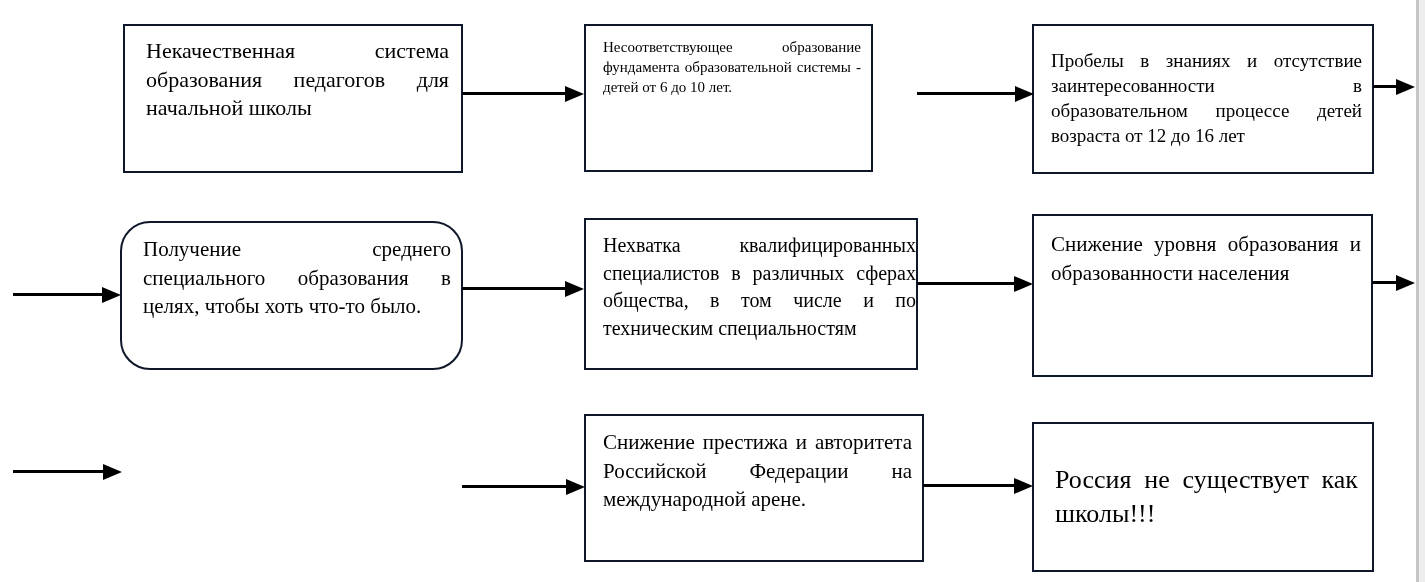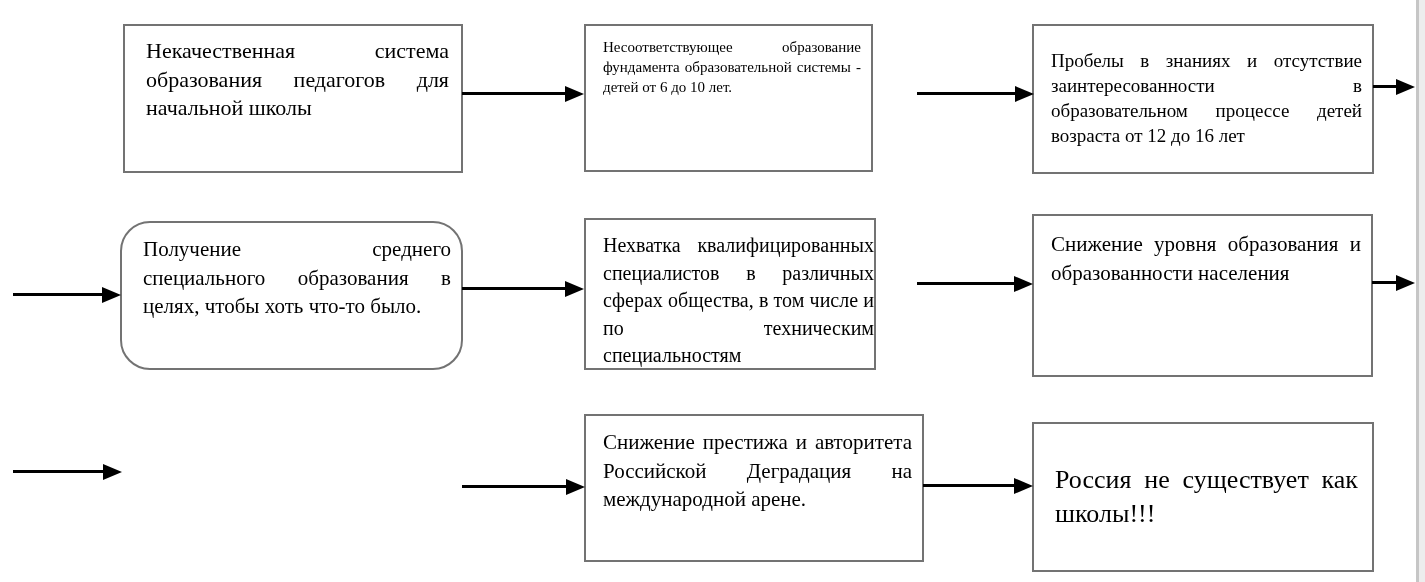--- a/index.html
+++ b/index.html
@@ -9,33 +9,33 @@
     width: 1425px;
     height: 582px;
     background: #ffffff;
     overflow: hidden;
     font-family: "Liberation Serif", "DejaVu Serif", serif;
     color: #000000;
   }
   .box {
     position: absolute;
     box-sizing: border-box;
-    border: 2px solid #737373;
+    border: 2px solid #0f172a;
     background: #ffffff;
   }
   .box .txt {
     text-align: justify;
     width: 100%;
   }
   
   .box-r1c1 { left:123px; top:24px;  width:340px; height:149px; font-size:22px; line-height:1.30; padding:11px 12px 6px 21px; }
   .box-r1c2 { left:584px; top:24px;  width:289px; height:148px; font-size:15px; line-height:1.34; padding:11px 10px 6px 17px; }
   .box-r1c3 { left:1032px; top:24px; width:342px; height:150px; font-size:19px; line-height:1.32; padding:22px 10px 6px 17px; }
   .box-r2c1 { left:120px; top:221px; width:343px; height:149px; font-size:21px; line-height:1.36; padding:12px 10px 6px 21px;border-radius:30px; }
-  .box-r2c2 { left:584px; top:218px; width:292px; height:152px; font-size:20px; line-height:1.38; padding:12px 0 6px 17px; }
+  .box-r2c2 { left:584px; top:218px; width:334px; height:152px; font-size:20px; line-height:1.38; padding:12px 0 6px 17px; }
   .box-r2c3 { left:1032px; top:214px; width:341px; height:163px; font-size:21px; line-height:1.36; padding:14px 10px 6px 17px; }
   .box-r3c1 { left:121px; top:413px; width:342px; height:150px; font-size:25px; line-height:1.3;  padding:24px 10px 6px 21px; }
   .box-r3c2 { left:584px; top:414px; width:340px; height:148px; font-size:21px; line-height:1.36; padding:12px 10px 6px 17px; }
   .box-r3c3 { left:1032px; top:422px; width:342px; height:150px; font-size:26px; line-height:1.32;
               display:flex; align-items:center; padding:0 14px 0 21px; }
   
   .arrow { position: absolute; height: 16px; }
   .arrow .shaft {
     position: absolute; left: 0; right: 13px; top: 6px; height: 3px; background: #000000;
   }
@@ -79,21 +79,21 @@
     <div class="txt">Получение среднего специального образования в целях, чтобы хоть что-то было.</div>
   </div>
   <div class="box box-r2c2">
     <div class="txt">Нехватка квалифицированных специалистов в различных сферах общества, в том числе и по техническим специальностям</div>
   </div>
   <div class="box box-r2c3">
     <div class="txt">Снижение уровня образования и образованности населения</div>
   </div>
 
   <div class="box box-r3c2">
-    <div class="txt">Снижение престижа и авторитета Российской Деградация на международной арене.</div>
+    <div class="txt">Снижение престижа и авторитета Российской Федерации на международной арене.</div>
   </div>
   <div class="box box-r3c3">
     <div class="txt">Россия не существует как школы!!!</div>
   </div>
 
   <div class="arrow arr-1">
       <div class="shaft"></div>
       <div class="head"></div>
     </div>
   <div class="arrow arr-2">

